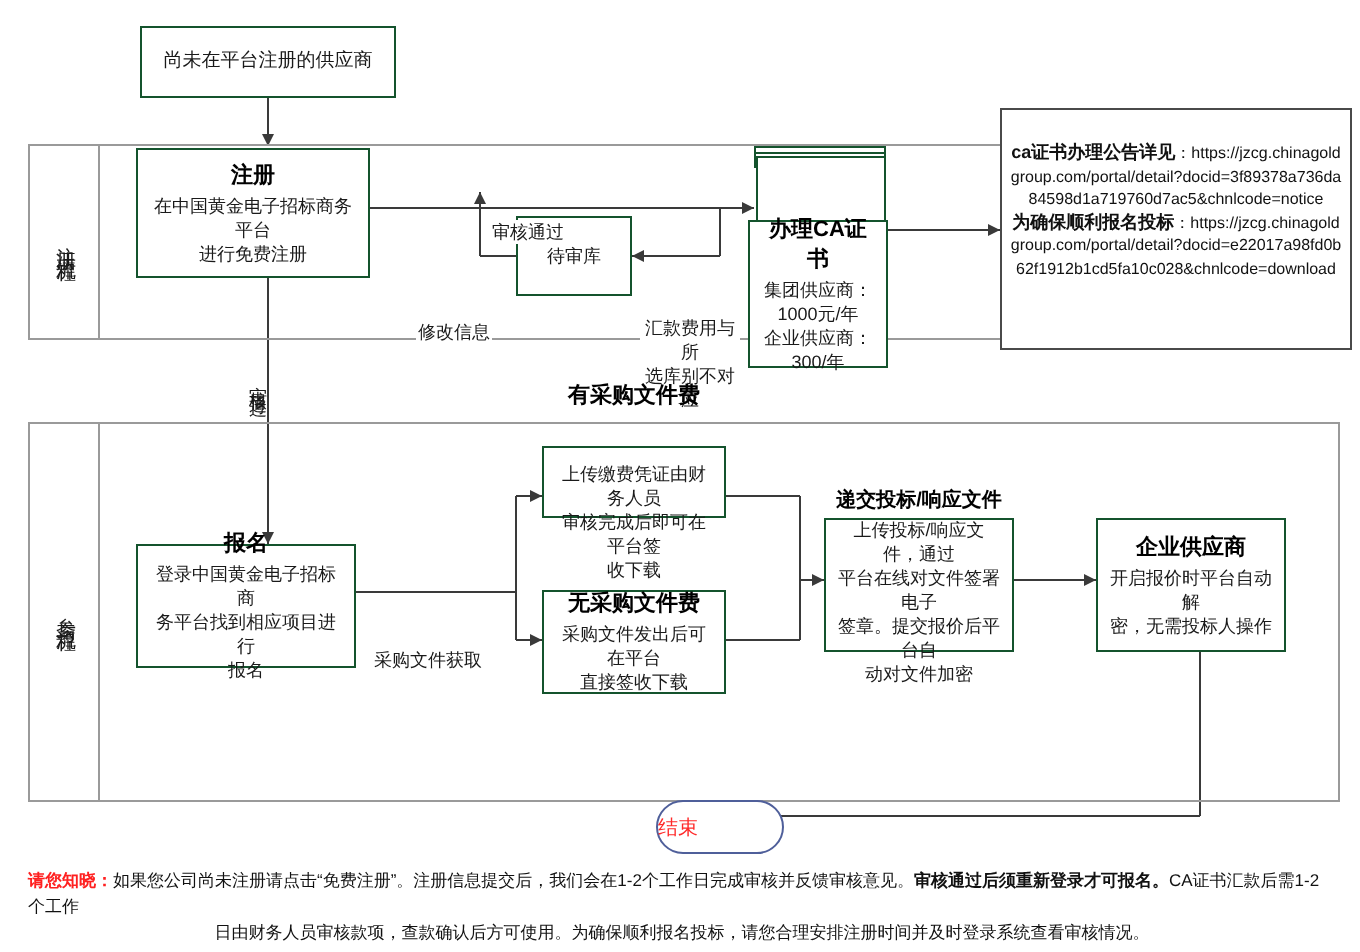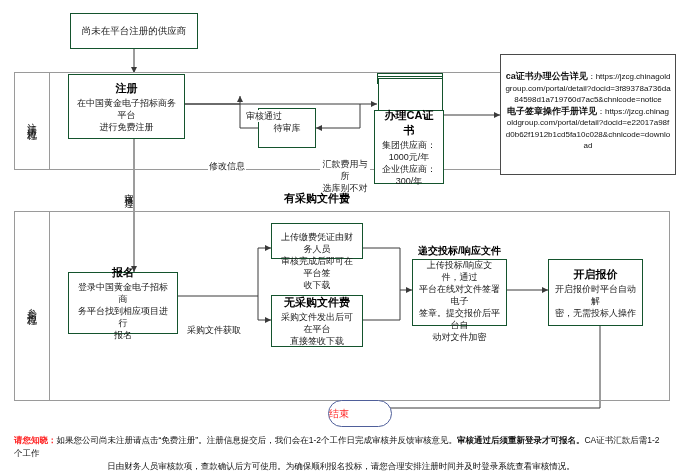--- a/index.html
+++ b/index.html
@@ -206,21 +206,21 @@
     <div class="title">办理CA证书</div>
     <div class="body">集团供应商： 1000元/年</div>
     <div class="body">企业供应商：   300/年</div>
   </div>
 
   <div class="abs urlbox" style="left:500px; top:54px; width:176px; height:121px;">
     <div>
       <b>ca证书办理公告详见</b><span>：</span><span>https://jzcg.chinagoldgroup.com/portal/detail?docid=3f89378a736da84598d1a719760d7ac5&amp;chnlcode=notice</span>
     </div>
     <div>
-      <b>电子签章操作手册详见</b><span>：</span><span>https://jzcg.chinagoldgroup.com/portal/detail?docid=e22017a98fd0b62f1912b1cd5fa10c028&amp;chnlcode=download</span>
+      <b>为确保顺利报名投标</b><span>：</span><span>https://jzcg.chinagoldgroup.com/portal/detail?docid=e22017a98fd0b62f1912b1cd5fa10c028&amp;chnlcode=download</span>
     </div>
   </div>
 
   <div class="edge-label" style="left:245px; top:76px;">审核通过</div>
   <div class="edge-label" style="left:208px; top:126px;">修改信息</div>
   <div class="edge-label multi" style="left:320px; top:124px; width:48px;">汇款费用与所<br>选库别不对应</div>
 
   <div class="edge-label vert" style="left:122px; top:152px; background:transparent;">审核通过</div>
 
   <div class="abs lane" style="left:14px; top:211px; width:656px; height:190px;"></div>
@@ -244,21 +244,21 @@
     <div class="title">无采购文件费</div>
     <div class="body">采购文件发出后可在平台<br>直接签收下载</div>
   </div>
 
   <div class="abs node" style="left:412px; top:259px; width:95px; height:67px;">
     <div class="title" style="font-size:10px;">递交投标/响应文件</div>
     <div class="body">上传投标/响应文件，通过<br>平台在线对文件签署电子<br>签章。提交报价后平台自<br>动对文件加密</div>
   </div>
 
   <div class="abs node" style="left:548px; top:259px; width:95px; height:67px;">
-    <div class="title">开启报价</div>
+    <div class="title">企业供应商</div>
     <div class="body">开启报价时平台自动解<br>密，无需投标人操作</div>
   </div>
 
   <div class="abs terminator" style="left:328px; top:400px; width:64px; height:27px;">
     <span>结束</span>
   </div>
 
   <div class="note" style="left:14px; top:434px; width:654px;">
     <span class="warn">请您知晓：</span><span>如果您公司尚未注册请点击“免费注册”。注册信息提交后，我们会在1-2个工作日完成审核并反馈审核意见。</span><span class="em">审核通过后须重新登录才可报名。</span><span>CA证书汇款后需1-2个工作</span>
     <span class="line2">日由财务人员审核款项，查款确认后方可使用。为确保顺利报名投标，请您合理安排注册时间并及时登录系统查看审核情况。</span>

